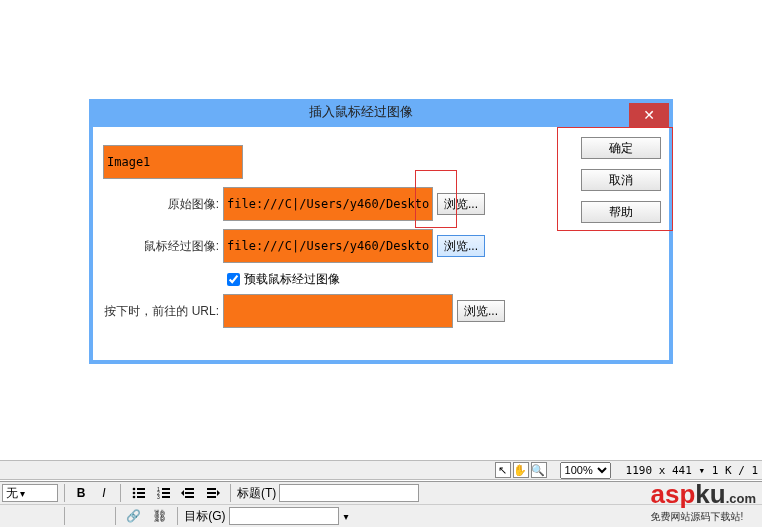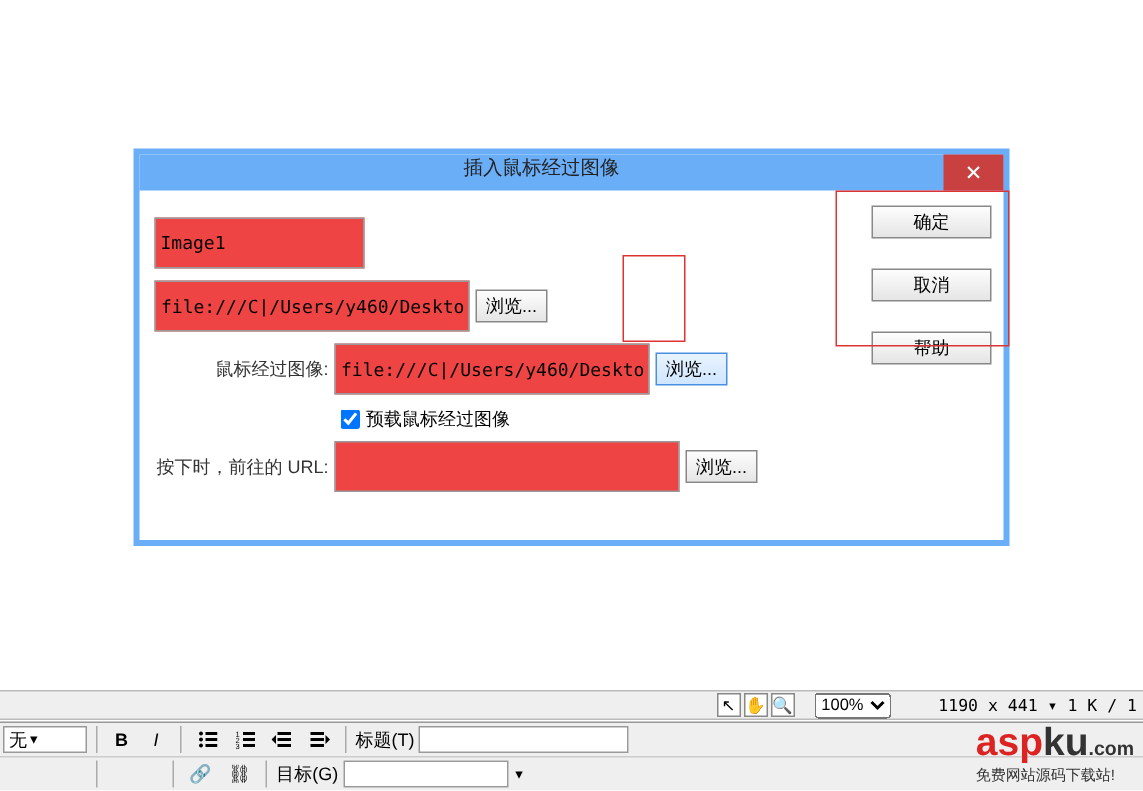--- a/index.html
+++ b/index.html
@@ -5,37 +5,37 @@
 *{box-sizing:border-box;margin:0;padding:0;font-family:"Microsoft YaHei",SimSun,Arial,sans-serif}
 body{background:#fff;width:762px;height:527px;position:relative;overflow:hidden}
 .dialog{position:absolute;left:89px;top:99px;width:584px;height:265px;background:#fff;border:4px solid #6aaef8}
 .titlebar{height:24px;background:#6aaef8;display:flex;position:relative}
 .titlebar-text{flex:1;text-align:center;font-size:13px;color:#222}
 .close-btn{width:40px;height:24px;background:#c94040;color:#fff;display:flex;align-items:center;justify-content:center;font-size:14px;font-family:Arial;cursor:pointer}
 .dialog-body{display:flex;height:calc(100% - 24px)}
 .form-area{flex:1;padding:18px 10px 10px 10px}
 .row{display:flex;align-items:center;margin-bottom:8px}
 .row label{width:120px;text-align:right;font-size:12px;color:#333;padding-right:4px}
-.row input[type=text]{height:20px;border:1px solid #999;font-size:12px;font-family:monospace;padding:16px 3px;background:#ef4444}
+.row input[type=text]{height:20px;border:1px solid #999;font-size:12px;font-family:monospace;padding:16px 3px;background:#f97316}
 .row input.short{width:140px}
 .row input.med{width:210px}
 .row input.long{width:230px}
 .browse{height:22px;font-size:12px;padding:0 6px;margin-left:4px;border:1px solid #888;background:linear-gradient(#fdfdfd,#e5e5e5);cursor:pointer}
 .browse.hl{border:1px solid #4a90e2;background:linear-gradient(#e8f3ff,#cfe6ff)}
 .chk-row{display:flex;align-items:center;margin:4px 0 6px 124px;font-size:12px}
 .chk-row input{margin-right:4px}
 .side-btns{width:96px;padding:10px 8px 0 8px}
-.side-btns button{display:block;width:80px;height:22px;margin-bottom:20px;font-size:12px;border:1px solid #888;background:linear-gradient(#fdfdfd,#e5e5e5);cursor:pointer}
+.side-btns button{display:block;width:80px;height:22px;margin-bottom:10px;font-size:12px;border:1px solid #888;background:linear-gradient(#fdfdfd,#e5e5e5);cursor:pointer}
 .red-box{position:absolute;border:1px solid #d33;pointer-events:none}
 .rb1{left:415px;top:170px;width:42px;height:58px}
 .rb2{left:557px;top:127px;width:116px;height:104px}
 .statusbar{position:absolute;left:0;right:0;bottom:47px;height:20px;border-top:1px solid #bbb;border-bottom:1px solid #bbb;background:#efefef;display:flex;align-items:center;justify-content:flex-end;font-size:11px;padding:0 4px}
 .statusbar .sicon{width:16px;height:16px;border:1px solid #888;margin:0 1px;display:flex;align-items:center;justify-content:center;background:#fff;font-size:11px}
 .statusbar select{height:17px;font-size:11px;margin:0 12px}
-.statusbar .dims{font-family:monospace;font-size:11px;margin-left:20px}
+.statusbar .dims{font-family:monospace;font-size:11px;margin-left:3px}
 .toolbar{position:absolute;left:0;right:0;bottom:0;height:46px;background:#efefef;border-top:1px solid #999}
 .tb-row{height:23px;display:flex;align-items:center;padding:0 2px;gap:3px;border-bottom:1px solid #ccc}
 .sep{width:1px;height:18px;background:#aaa;margin:0 3px}
 .tbtn{min-width:20px;height:18px;display:flex;align-items:center;justify-content:center;font-size:12px;padding:0 3px;border:1px solid transparent}
 .none-sel{width:56px;height:18px;border:1px solid #999;font-size:12px;display:flex;align-items:center;padding:0 3px;background:#fff}
 .drop{font-size:10px;margin-left:2px}
 .tinput{height:18px;border:1px solid #999;font-size:11px;background:#fff;padding:0 2px}
 .logo{position:absolute;right:6px;bottom:3px;text-align:left}
 .logo .big{font-family:Arial;font-weight:bold;font-size:26px;color:#d22}
 .logo .big .k{color:#333}
@@ -49,20 +49,21 @@
   <div class="titlebar">
     <div class="titlebar-text">插入鼠标经过图像</div>
     <div class="close-btn">✕</div>
   </div>
   <div class="dialog-body">
     <div class="form-area">
       <div class="row">
         <input type="text" class="short" value="Image1" style="">
       </div>
       <div class="row">
+        <label>原始图像:</label>
         <input type="text" class="med" value="file:///C|/Users/y460/Desktop/20133" style="">
         <button class="browse">浏览...</button>
       </div>
       <div class="row">
         <label>鼠标经过图像:</label>
         <input type="text" class="med" value="file:///C|/Users/y460/Desktop/2.jpg" style="">
         <button class="browse hl">浏览...</button>
       </div>
       <div class="chk-row">
         <input type="checkbox" checked="" style="">

